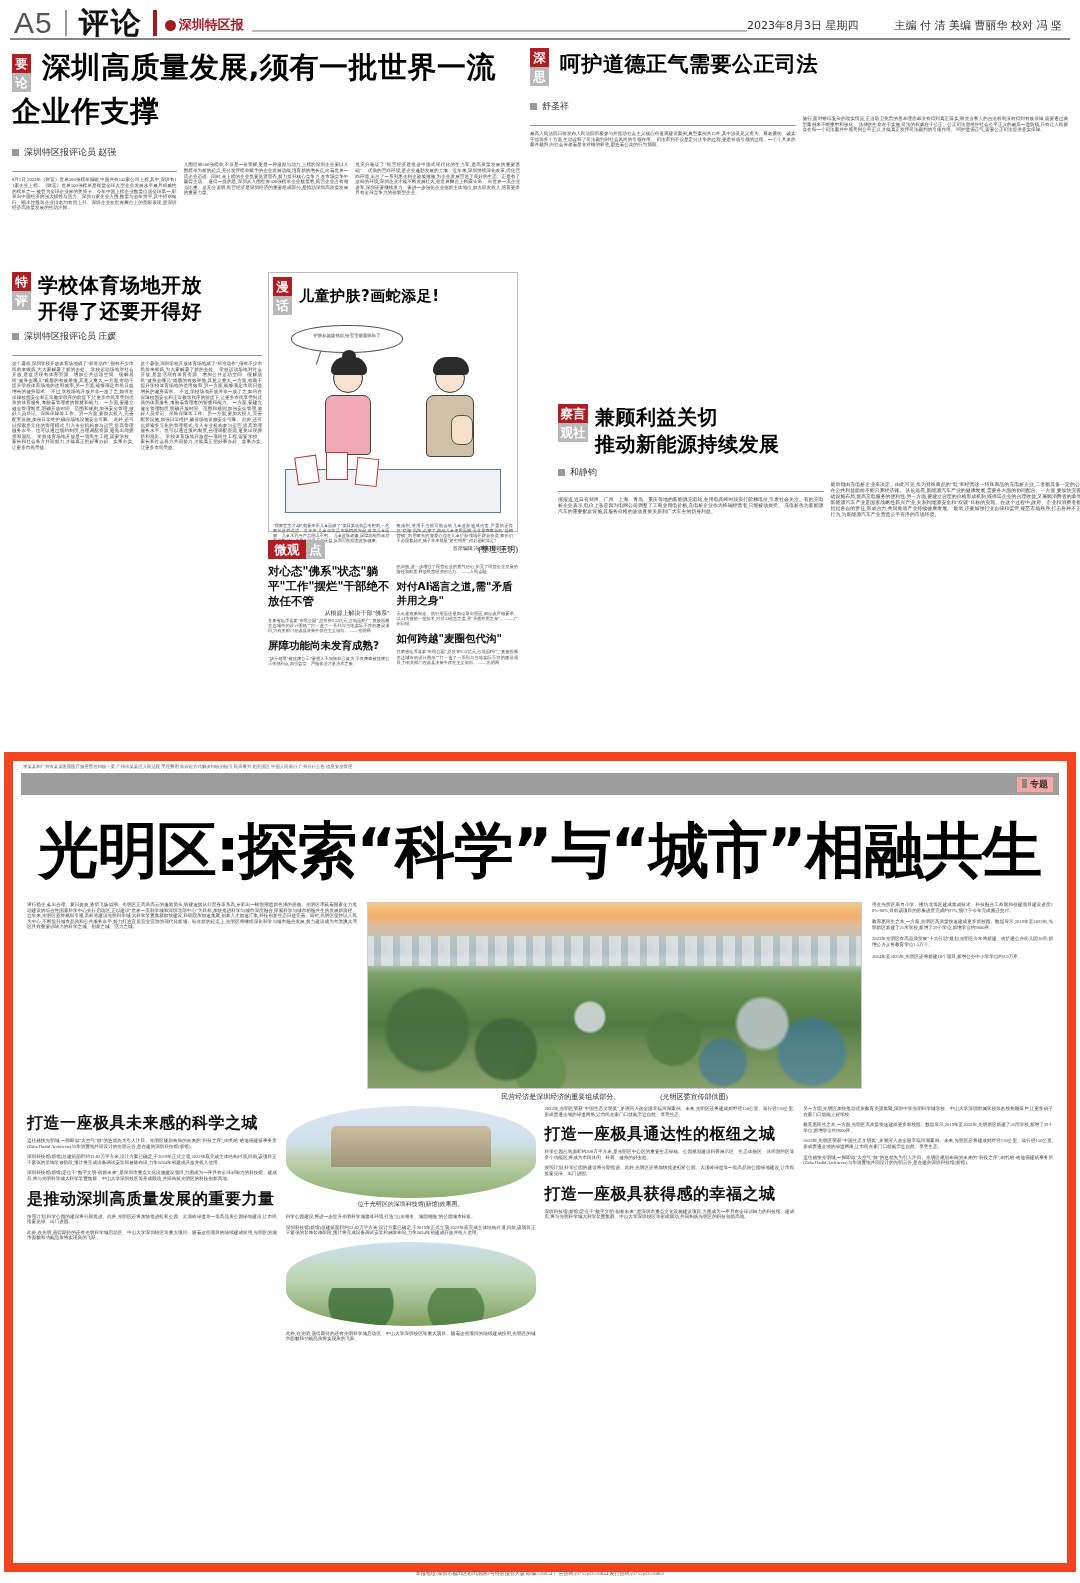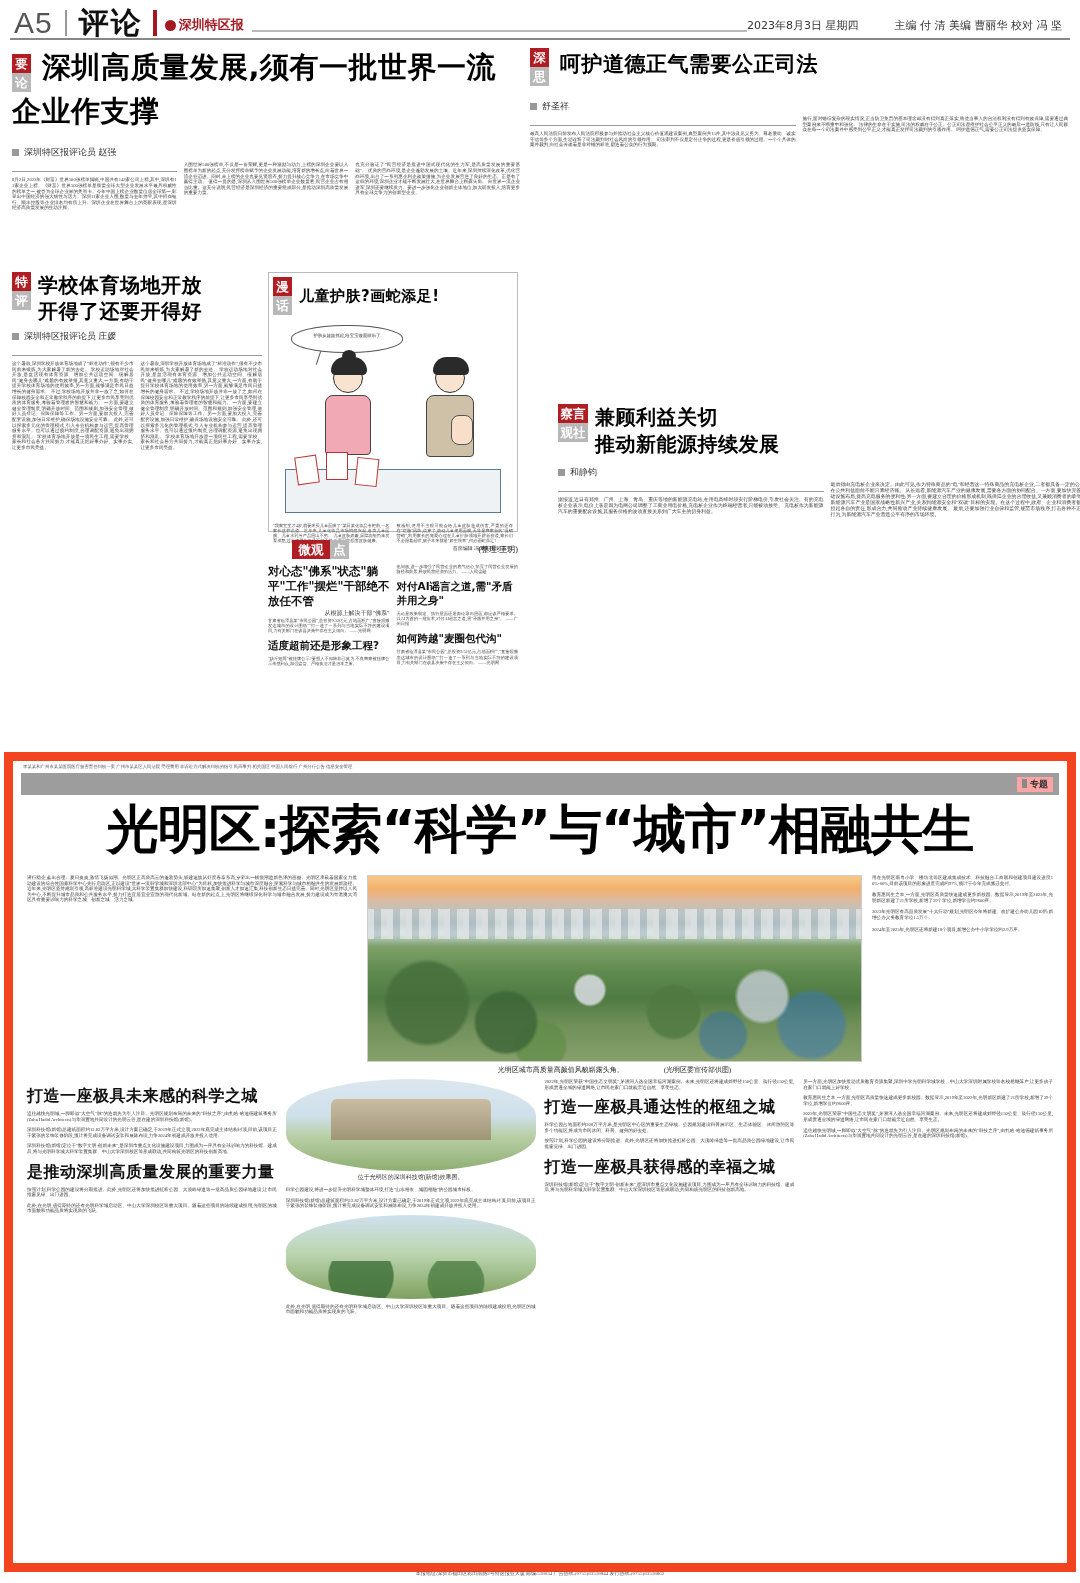--- a/index.html
+++ b/index.html
@@ -69,21 +69,21 @@
   
   #feature-highlight {
     position:absolute; left:4px; top:752px; width:1072px; height:820px;
     border:9px solid #f4441f; background:#fff;
   }
   .feat-inner { position:relative; width:100%; height:100%; padding:0; }
   .feat-toprow { font-size:4.4px; color:#555; padding:3px 10px 2px 10px; white-space:nowrap; overflow:hidden; }
   .graybar { background:#9d9d9d; height:22px; margin:2px 8px 0 8px; display:flex; align-items:center; justify-content:flex-end; padding-right:6px; }
   .graybar .tag { background:#fca5a5; color:#333; font-size:9px; padding:1px 5px; font-weight:bold; font-family:"DejaVu Sans",sans-serif; }
   .graybar .tag:before { content:""; display:inline-block; width:5px;height:9px;background:#888; margin-right:3px; vertical-align:-1px;}
-  .feat-title { text-align:center; font-size:52px; font-weight:bold; font-family:"DejaVu Sans",sans-serif; letter-spacing:-1px; margin:0 0 10px 0; color:#000; }
+  .feat-title { text-align:center; font-size:60px; font-weight:bold; font-family:"DejaVu Sans",sans-serif; letter-spacing:-1px; margin:16px 0 10px 0; color:#000; }
 
   .feat-body { display:flex; gap:9px; padding:4px 14px 0 14px; }
   .feat-body > .col { flex:1; }
   .subhead { font-size:16px; font-weight:bold; font-family:"DejaVu Sans",sans-serif; margin:7px 0 4px 0; letter-spacing:.5px; }
 
   
   .photo { border:1px solid #ccc; background:#cfe0ea; position:relative; overflow:hidden; }
   .photo-caption { font-size:7px; text-align:center; margin-top:3px; color:#222; display:flex; justify-content:center; gap:40px; }
 
   
@@ -138,21 +138,21 @@
   .hair { position:absolute;left:-3px;top:-7px;width:36px;height:18px;background:#2a2a2a;border-radius:18px 18px 6px 6px; }
   .bun  { position:absolute;left:8px;top:-14px;width:14px;height:12px;background:#2a2a2a;border-radius:50%; }
   .body1 { width:46px;height:60px;background:#f2a9b6;border:1px solid #444;margin:2px auto 0;border-radius:8px 8px 4px 4px; }
   .body2 { width:48px;height:62px;background:#cfc0a8;border:1px solid #444;margin:2px auto 0;border-radius:8px 8px 4px 4px; }
   .counter { position:absolute; left:12px; bottom:6px; right:12px; height:44px; background:#eef2f5; border:1px solid #5a7a9a; }
   .box { position:absolute; width:22px;height:28px;background:#fff;border:1px solid #b33; }
   .baby { position:absolute; right:6px; top:52px; width:22px;height:30px;background:#f8dfc9;border:1px solid #555;border-radius:8px; }
 
   .cart-credit { font-size:5px; text-align:right; color:#333; margin-top:2px; }
 
-  .micro-head { display:flex; align-items:center; justify-content:space-between;margin-left:24px; }
+  .micro-head { display:flex; align-items:center; justify-content:space-between; }
   .micro-editor { font-size:8px; }
   .qline { font-size:6px; text-align:right; color:#333; }
   .qhead { font-size:10.5px; font-weight:bold; font-family:"DejaVu Sans",sans-serif; margin:6px 0 3px; }
 </style>
 </head>
 <body>
 
 <div class="masthead">
   <span class="page-no">A5</span>
   <span class="vbar"></span>
@@ -309,21 +309,21 @@
         <i class="g">点</i>
     </span>
     <span class="micro-editor">(整理:王玥)</span>
   </div>
   <div class="cols" style="margin-top:5px">
     <div>
       <div class="mhl">对心态"佛系"状态"躺平"工作"摆烂"干部绝不放任不管</div>
       <div class="qline">从根源上解决干部"佛系"</div>
       <div class="microtext">甘肃省临潭县某"市民公园",总投资9.52亿元,占地面积广,"直接照搬发达城市的设计图纸""打一造了一系列与当地实际不符的建设项目,力有关部门在该县决策中存在主义倾向。
 ——光明网</div>
-      <div class="qhead">适度超前还是形象工程?</div>
+      <div class="qhead">屏障功能尚未发育成熟?</div>
       <div class="microtext">"缺斤短两"被挂牌公示?要想人不知除非己莫为
 不良商家被挂牌公示依然到点,加强监管、严格执法才是治本之策。</div>
     </div>
     <div>
       <div class="microtext">热问题,进一步增强了民营企业的底气信心,拓宽了民营企业发展的路径和前景,释放民营经济的活力。
 ——人民金融</div>
       <div class="qhead">对付AI谣言之道,需"矛盾并用之身"</div>
       <div class="microtext">无论是政策制定、执行层面还是舆论导向层面,都应该严格要求。以AI为首的一批技术,对付AI谣言之道,需"矛盾并用之身"。
 ——广州日报</div>
       <div class="qhead">如何跨越"麦圈包代沟"</div>
@@ -374,21 +374,21 @@
 
     <div style="display:flex;gap:10px;padding:0 14px">
       <div style="flex:0 0 330px">
         <div class="tinytext">潜行稳企,蓄出合理。夏日炎炎,激情飞扬似潮。光明区正高质高云的蓬勃势头,斩建速披从灯度春泰系高,穿彩出一帧悦潮道新色泽的画圈。光明区承载着国家全力推动建设的综合性国家科学中心先行启动区,正以建设"世界一流科学城和深圳北部中心"为目标,加快推进科学与城市深度融合,探索科学与城市相融共生的发展新路径。近年来,光明区坚持规划引领,高标准建设光明科学城,大科学装置集群加快建设,科研院所加速集聚,创新人才加速汇集,科技创新生态日益完善。同时,光明区坚持以人民为中心,不断提升城市品质和公共服务水平,努力打造宜居宜业宜游的现代化新城。站在新的起点上,光明区将继续深化科学与城市融合发展,努力建设成为粤港澳大湾区具有重要影响力的科学之城、创新之城、活力之城。</div>
       </div>
       <div style="flex:0 0 495px">
         <div class="photo">
           <div class="aerial"></div>
         </div>
         <div class="photo-caption">
-          <span>光明区城市高质量高颜值风貌崭露头角。</span>
+          <span>民营经济是深圳经济的重要组成部分。</span>
           <span>(光明区委宣传部供图)</span>
         </div>
       </div>
       <div style="flex:1">
         <div class="tinytext">用在光明区南粤小学、楼坊北等区建成集成技术、科技融合工商联和创建项目建设进度10%-60%,目前该项目的形象进度完成约97%,预计于今年完成搬迁交付。</div>
         <div class="tinytext" style="margin-top:6px">教育惠民生之本,一方面,光明区高质量快速建成更多新校园。数据显示,2019年至2022年,光明新区新建了21所学校,新增了39个学位,新增学位约9600座。</div>
         <div class="tinytext" style="margin-top:6px">2023年光明区有高品质发展"十大行动"规划,光明区今年将新建、改扩建公办幼儿园10所;新增公办义务教育学位1.5万个。</div>
         <div class="tinytext" style="margin-top:6px">2024年至2025年,光明区还将新建18个项目,新增公办中小学学位约2.9万座。</div>
       </div>
     </div>

